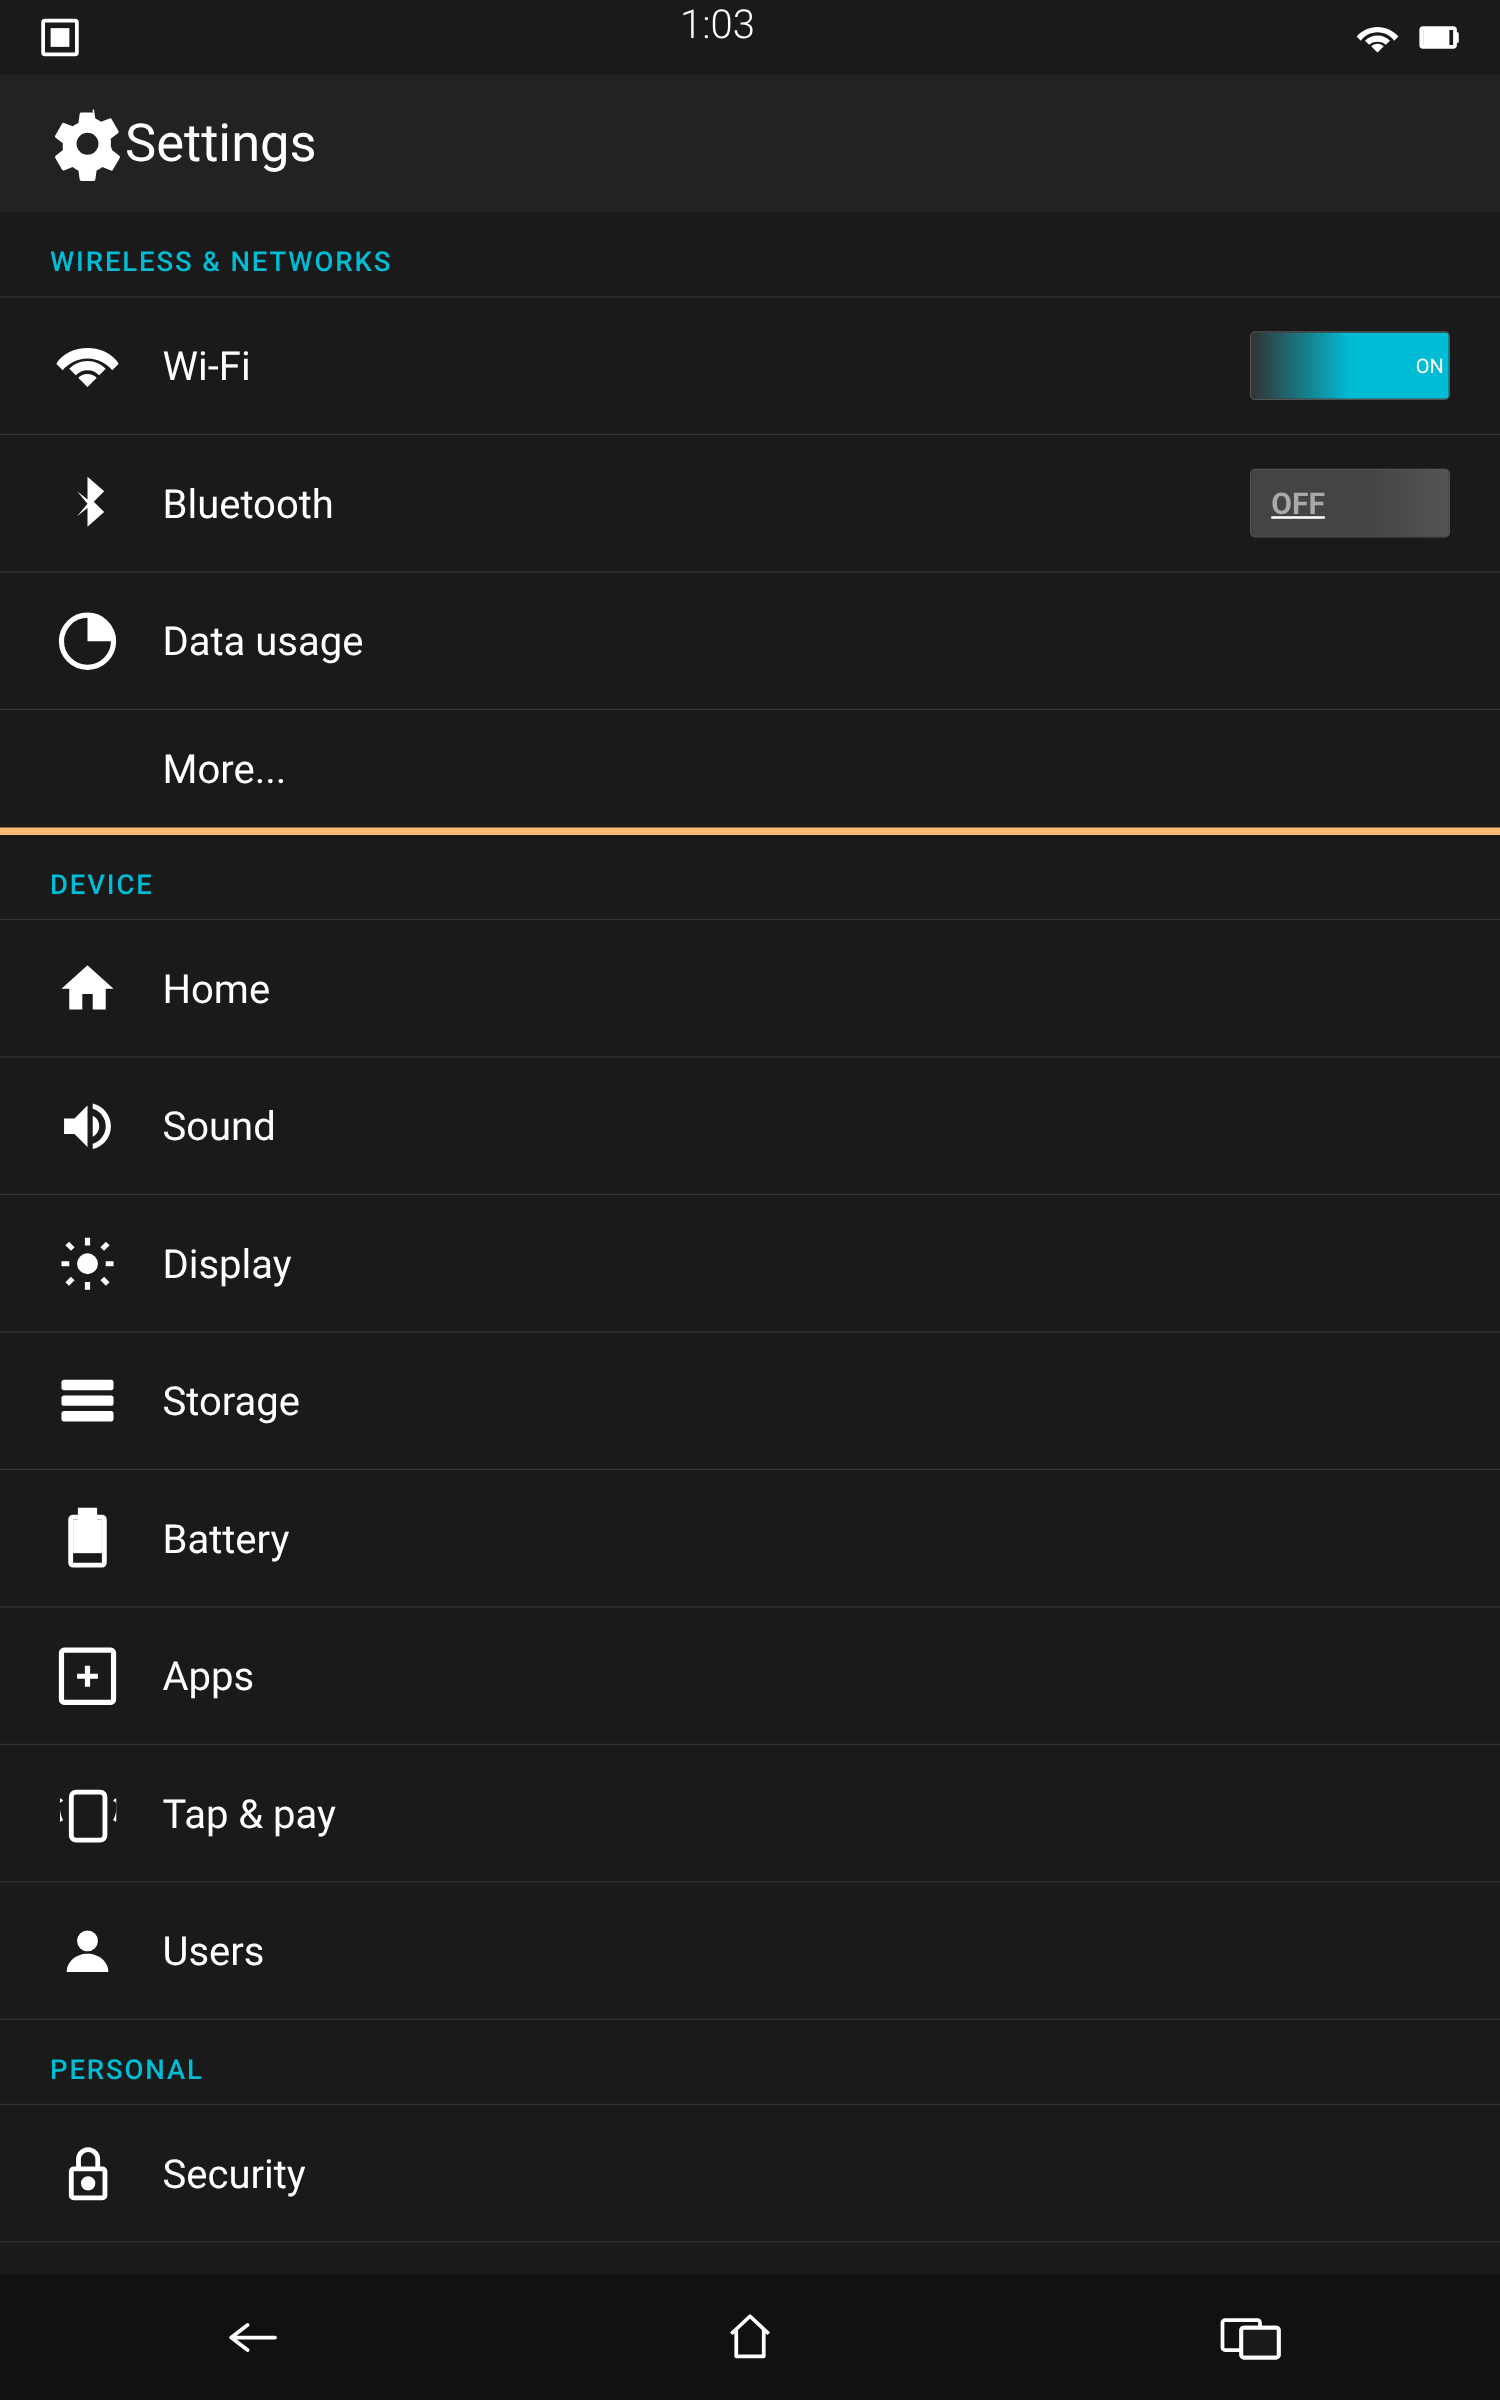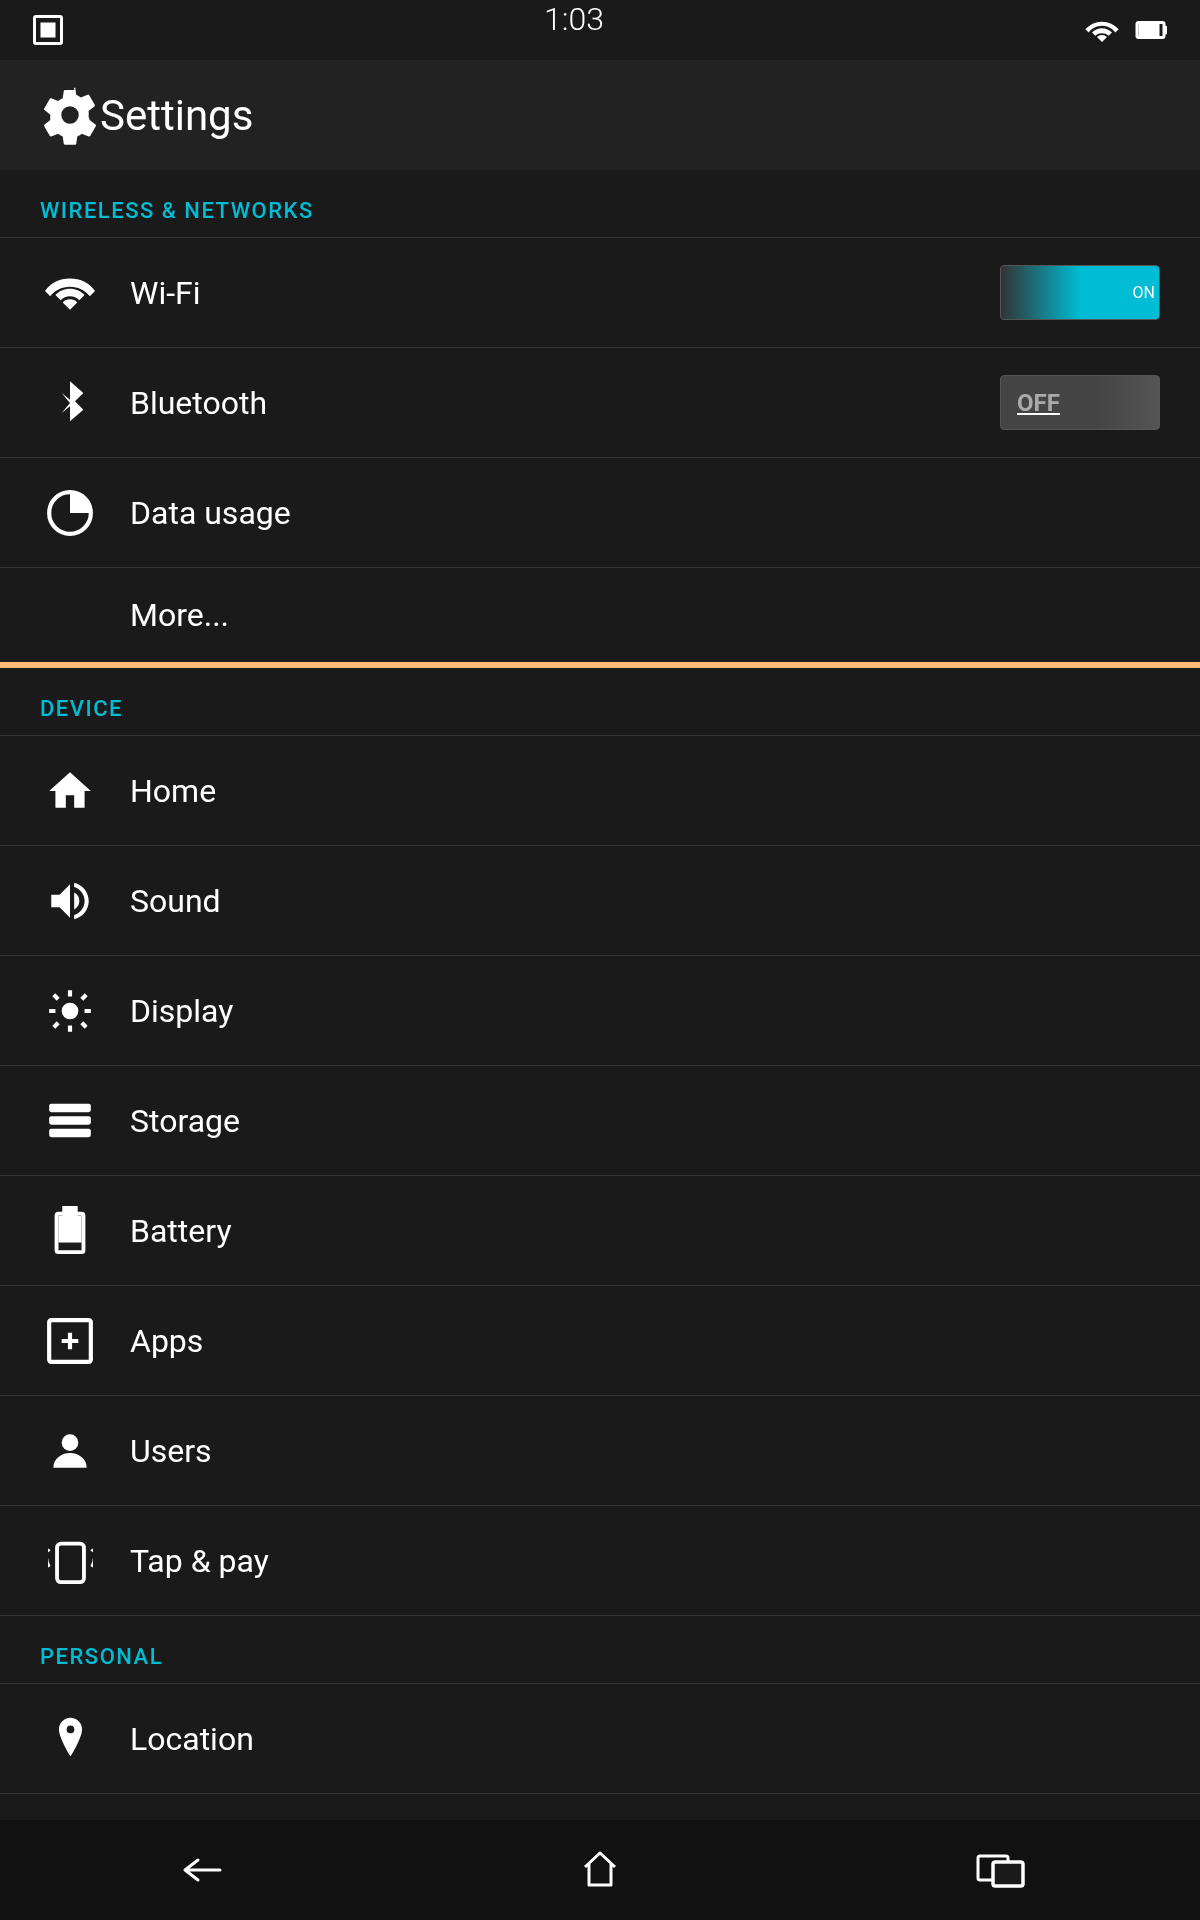--- a/index.html
+++ b/index.html
@@ -342,55 +342,45 @@
         <path d="M8 12h8M12 8v8" stroke="white" stroke-width="2"></path>
       </svg>
     </div>
     <div class="item-text-block">
       <span class="item-label">Apps</span>
     </div>
   </div>
 
   <div class="settings-item">
     <div class="item-icon">
-      <svg width="50" height="50" viewBox="0 0 24 24" fill="white">
-        <circle cx="12" cy="8" r="4"></circle>
-        <path d="M4 20c0-4 3.6-7 8-7s8 3 8 7H4z"></path>
-      </svg>
-    </div>
-    <div class="item-text-block">
-      <span class="item-label">Users</span>
-    </div>
-  </div>
-
-  <div class="settings-item">
-    <div class="item-icon">
       <svg width="45" height="50" viewBox="0 0 22 26" fill="none" stroke="white" stroke-width="2">
         <rect x="4" y="4" width="14" height="20" rx="2"></rect>
         <path d="M0 8 C-2 5 -2 13 0 16" stroke="white" stroke-width="1.5"></path>
         <path d="M22 8 C24 5 24 13 22 16" stroke="white" stroke-width="1.5"></path>
       </svg>
     </div>
     <div class="item-text-block">
       <span class="item-label">Tap &amp; pay</span>
     </div>
   </div>
 
+  <div class="settings-item">
+    <div class="item-icon">
+      <svg width="50" height="50" viewBox="0 0 24 24" fill="white">
+        <circle cx="12" cy="8" r="4"></circle>
+        <path d="M4 20c0-4 3.6-7 8-7s8 3 8 7H4z"></path>
+      </svg>
+    </div>
+    <div class="item-text-block">
+      <span class="item-label">Users</span>
+    </div>
+  </div>
+
   <div class="section-header">PERSONAL</div>
 
-  <div class="settings-item">
-    <div class="item-icon">
-      <svg width="45" height="50" viewBox="0 0 22 26" fill="white">
-        <path d="M11 2C7.7 2 5 4.7 5 8c0 4.5 6 14 6 14s6-9.5 6-14c0-3.3-2.7-6-6-6zm0 8a2 2 0 110-4 2 2 0 010 4z"></path>
-      </svg>
-    </div>
-    <div class="item-text-block">
-      <span class="item-label">Location</span>
-    </div>
-  </div>
 
   <div class="settings-item">
     <div class="item-icon">
       <svg width="45" height="50" viewBox="0 0 22 26" fill="none" stroke="white" stroke-width="2">
         <rect x="4" y="11" width="14" height="12" rx="1"></rect>
         <path d="M7 11V7a4 4 0 018 0v4" stroke="white"></path>
         <circle cx="11" cy="17" r="2" fill="white"></circle>
       </svg>
     </div>
     <div class="item-text-block">

